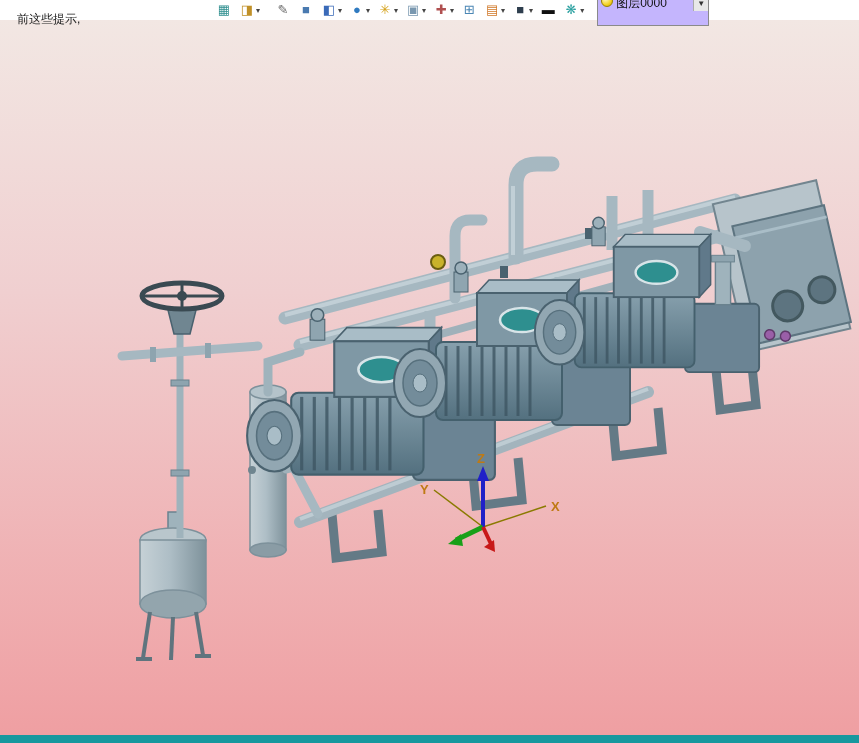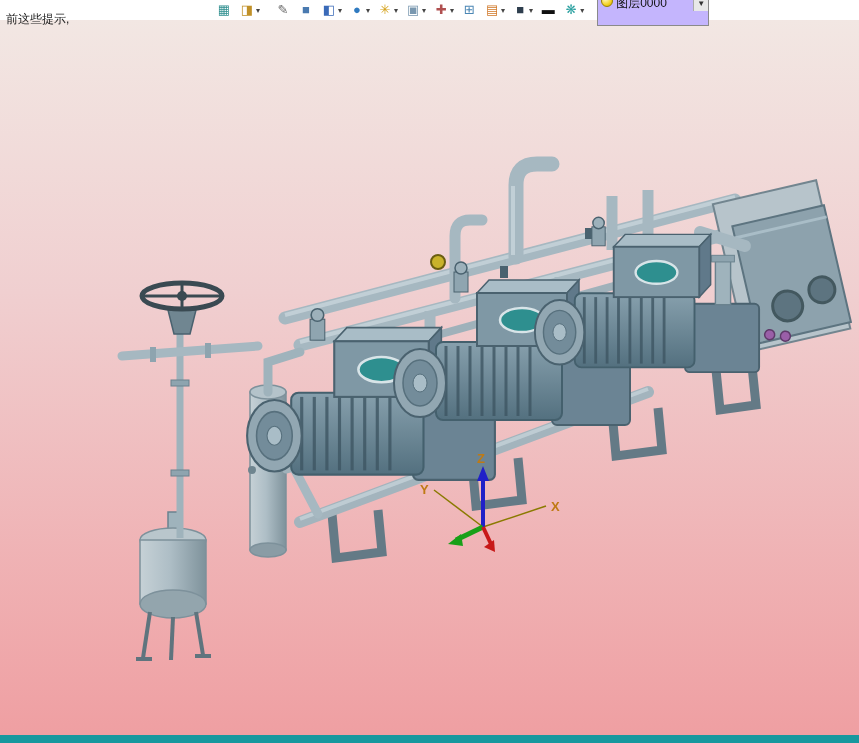--- a/index.html
+++ b/index.html
@@ -25,21 +25,21 @@
   
   .combo{margin-left:8px;height:32px;width:112px;border:1px solid #8a8a8a;background:#c4b5fd;
     display:flex;align-items:flex-start;box-sizing:border-box;cursor:pointer;}
   .bulb{width:10px;height:10px;border-radius:50%;margin:0 3px 0 3px;flex:0 0 auto;
     background:radial-gradient(circle at 35% 30%,#fff8c8,#f4d224 60%,#c8a000);border:1px solid #9a8400;}
   .combo-val{flex:1;font-size:12px;color:#111;white-space:nowrap;overflow:hidden;}
   .combo-arrow{width:14px;height:16px;background:#e8e8e8;border-left:1px solid #aaa;
     display:flex;align-items:center;justify-content:center;font-size:8px;color:#333;}
 
   
-  .tip{position:absolute;left:6px;top:11px;font-size:12px;color:#1a1a1a;z-index:40;}
+  .tip{position:absolute;left:17px;top:11px;font-size:12px;color:#1a1a1a;z-index:40;}
 
   
   .bottombar{position:absolute;left:0;bottom:0;width:100%;height:8px;background:#17989e;z-index:30;}
 
   svg.scene{position:absolute;left:0;top:0;z-index:10;}
   text.axis{font-size:13px;font-weight:bold;fill:#bf7a14;}
 </style>
 </head>
 <body>
 

